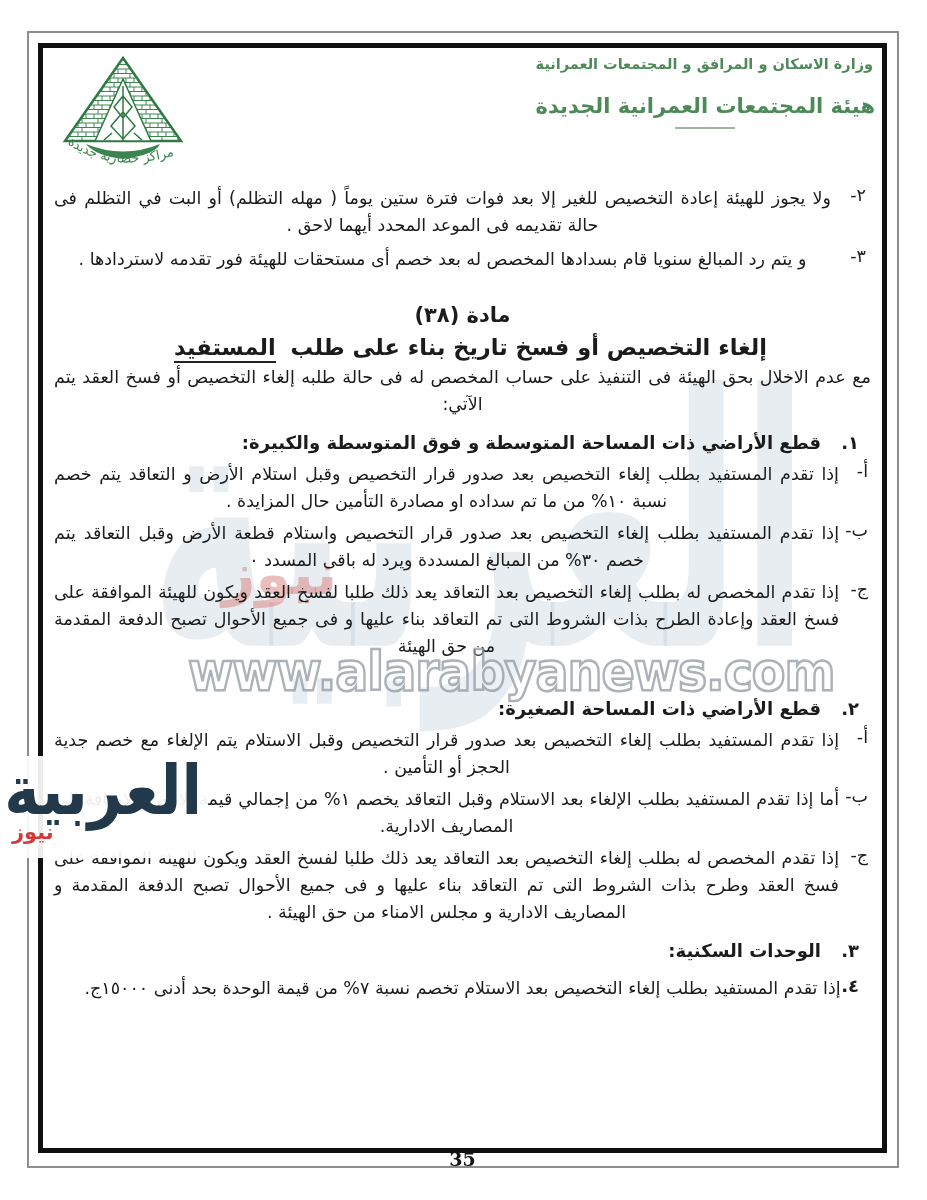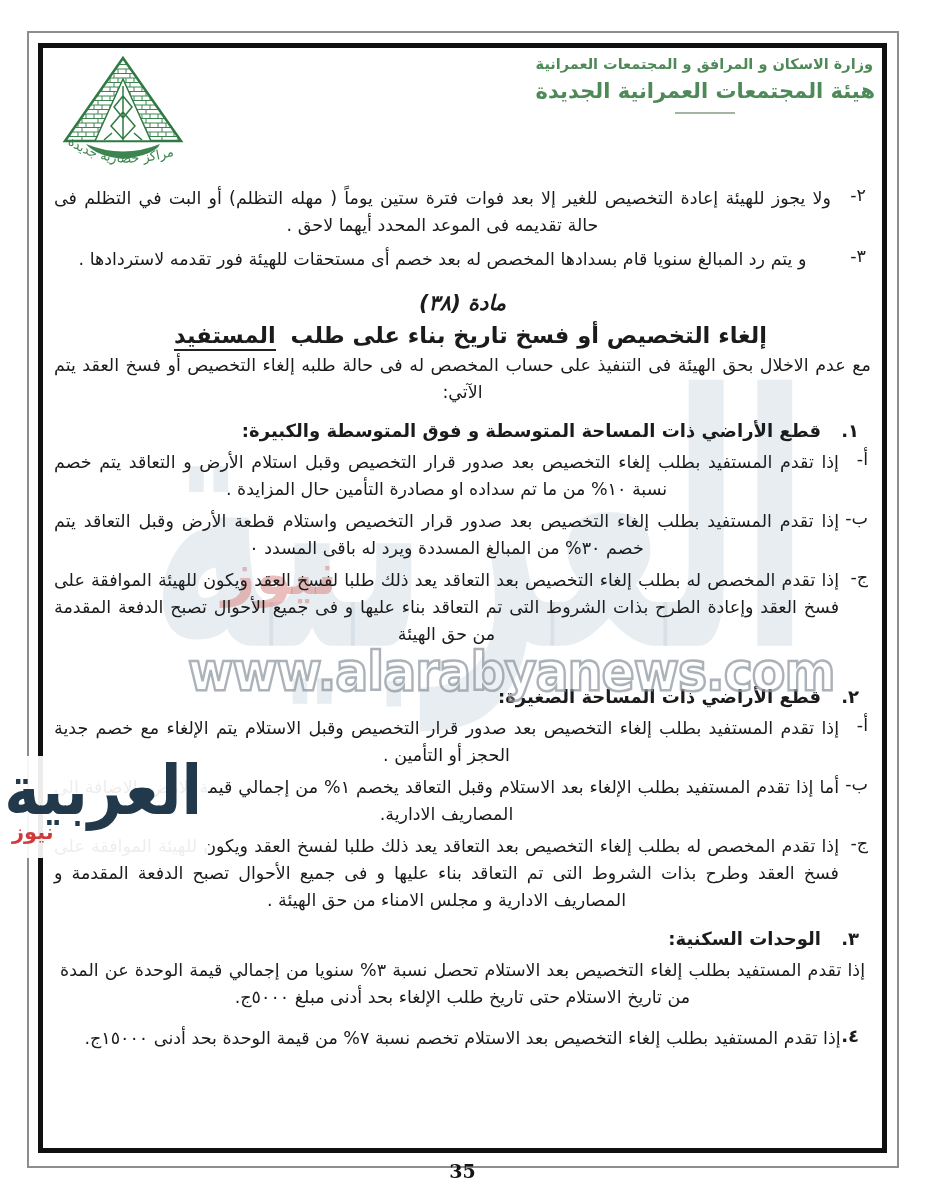--- a/index.html
+++ b/index.html
@@ -16,21 +16,21 @@
     position:absolute;left:38px;top:43px;width:849px;height:1110px;
     border:5px solid #101010;background:#ffffff;box-sizing:border-box;
   }
   
   .header-logo{position:absolute;left:58px;top:55px;z-index:2;}
   .header-text{
     position:absolute;right:52px;top:56px;z-index:2;
     text-align:left;color:#4d8a58;direction:rtl;
   }
   .ministry-line{font-size:14.5px;font-weight:600;letter-spacing:0;}
-  .authority-line{font-size:21px;font-weight:bold;margin-top:7px;}
+  .authority-line{font-size:21px;font-weight:bold;margin-top:22px;}
   .header-rule{width:60px;height:2px;background:#a3b4a4;margin:9px auto 0;}
   
   .wm-brand{
     position:absolute;left:150px;top:350px;z-index:1;
     font-size:200px;font-weight:900;line-height:1;direction:rtl;
     color:rgba(186,200,214,0.33);
     transform:scaleY(1.75);transform-origin:top left;white-space:nowrap;
   }
   .wm-brand-sub{
     position:absolute;left:222px;top:540px;z-index:1;
@@ -60,39 +60,39 @@
   .content{
     position:absolute;left:38px;top:185px;width:849px;z-index:2;
     padding:0 16px;box-sizing:border-box;direction:rtl;color:#1b1b1b;
   }
   .para{
     font-size:17.5px;line-height:27px;
     text-align:justify;text-align-last:center;
   }
   .top-item{position:relative;padding-right:40px;margin-bottom:7px;}
   .ti-marker{position:absolute;right:5px;top:0;font-size:17.5px;}
-  .article-title{text-align:center;font-weight:bold;font-size:21px;margin-top:18px;font-style:italic;}
+  .article-title{text-align:center;font-weight:bold;font-size:21px;margin-top:30px;}
   .article-subtitle{text-align:center;font-weight:bold;font-size:22.5px;margin-top:7px;}
   .subtitle-underlined{border-bottom:2px solid #222;margin-right:7px;padding-bottom:1px;margin-left:16px;}
   .intro{margin-top:4px;}
   .section{margin-top:0;}
   .sec-head{
     position:relative;padding-right:50px;margin-top:14px;margin-bottom:8px;
     font-weight:bold;font-size:18px;
   }
   .sec-head.gap-large{margin-top:38px;}
   .sec-marker{position:absolute;right:12px;top:0;}
   .sub-item{position:relative;padding-right:32px;margin-bottom:5px;}
   .sub-marker{position:absolute;right:3px;top:0;font-size:17.5px;}
   .sec-body{padding-right:6px;padding-left:6px;}
   
   .page-num{
     position:absolute;left:38px;top:1148px;width:849px;z-index:2;
     text-align:center;font-weight:bold;font-size:19px;
-    font-family:"DejaVu Serif",serif;color:#141414;margin-top:12px;
+    font-family:"DejaVu Serif",serif;color:#141414;
   }
 </style>
 </head>
 <body>
 
 <div class="outer-frame"></div>
 <div class="page"></div>
 
 <div class="wm-brand">العربية</div>
 <div class="wm-brand-sub">نيوز</div>
@@ -176,21 +176,20 @@
       <span class="sub-marker">ج-</span>
       <div class="para">إذا تقدم المخصص له بطلب إلغاء التخصيص بعد التعاقد يعد ذلك طلبا لفسخ العقد ويكون للهيئة الموافقة على فسخ العقد وطرح بذات الشروط التى تم التعاقد بناء عليها و فى جميع الأحوال تصبح الدفعة المقدمة و المصاريف الادارية و مجلس الامناء من حق الهيئة .</div>
     </div>
   </div>
 
   <div class="section">
     <div class="sec-head">
       <span class="sec-marker">٣.</span>
       <span>الوحدات السكنية:</span>
     </div>
-    <div class="para sec-body">إذا تقدم المستفيد بطلب إلغاء التخصيص بعد الاستلام تحصل نسبة ٣% سنويا من إجمالي قيمة الوحدة عن المدة من تاريخ الاستلام حتى تاريخ طلب الإلغاء بحد أدنى مبلغ ٥٠٠٠ج.</div>
   </div>
 
   <div class="section">
     <div class="sec-head">
       <span class="sec-marker">٤.</span>
     </div>
     <div class="para sec-body">إذا تقدم المستفيد بطلب إلغاء التخصيص بعد الاستلام تخصم نسبة ٧% من قيمة الوحدة بحد أدنى ١٥٠٠٠ج.</div>
   </div>
 
 </div>

